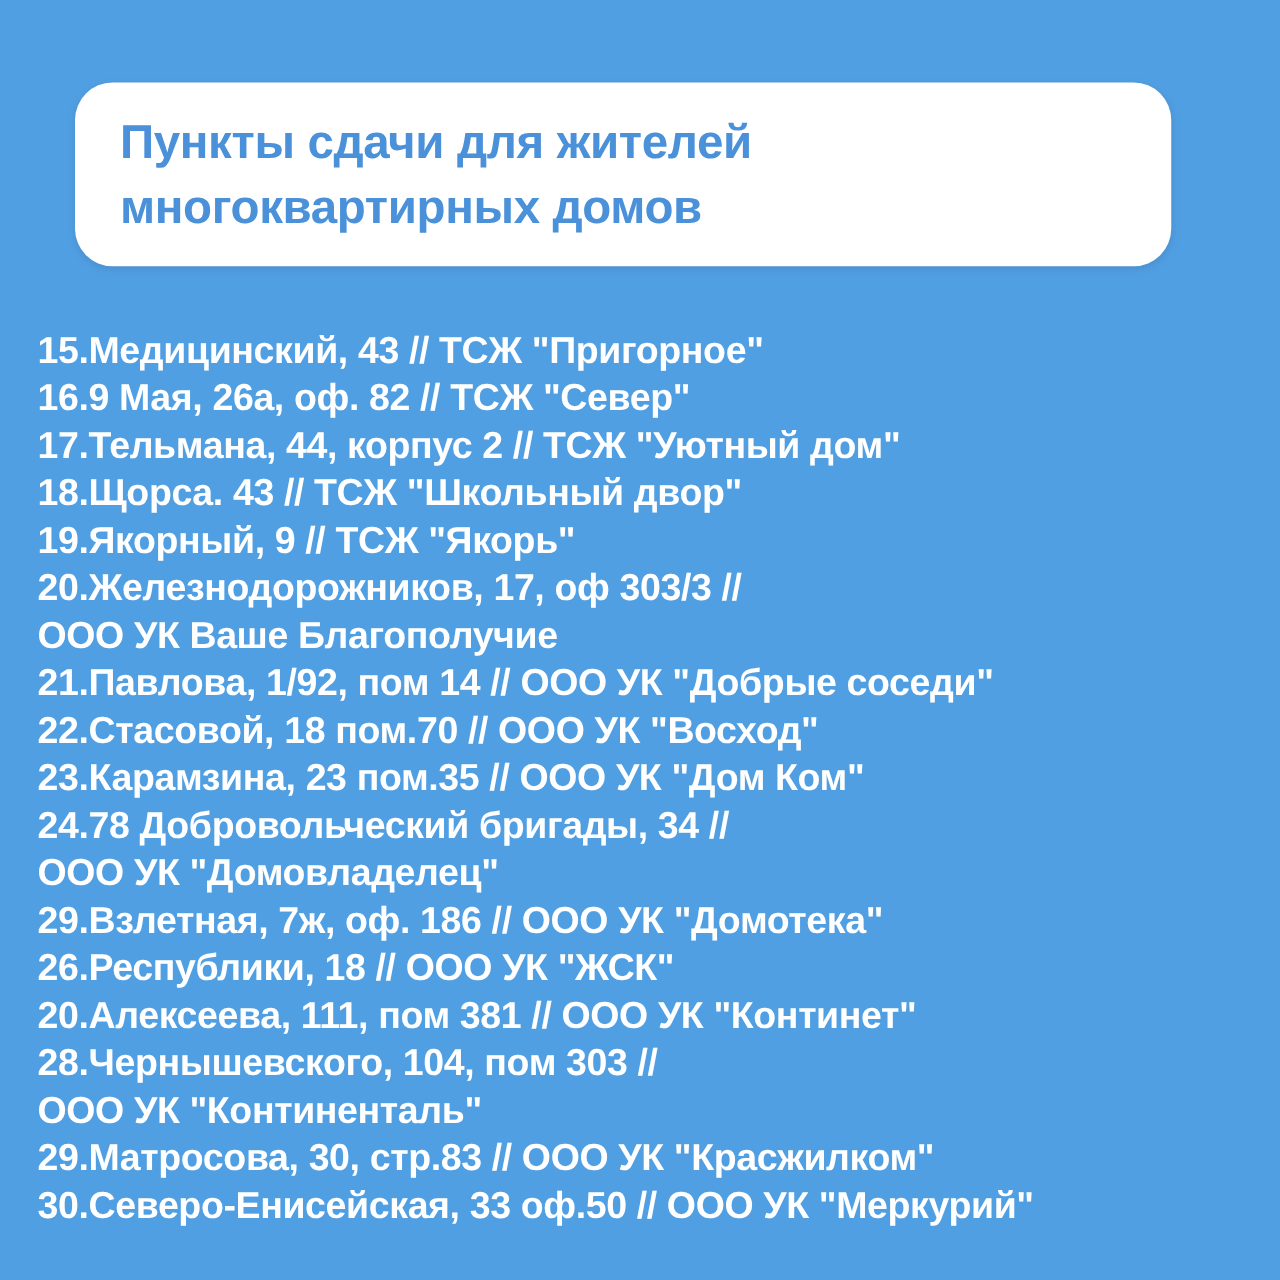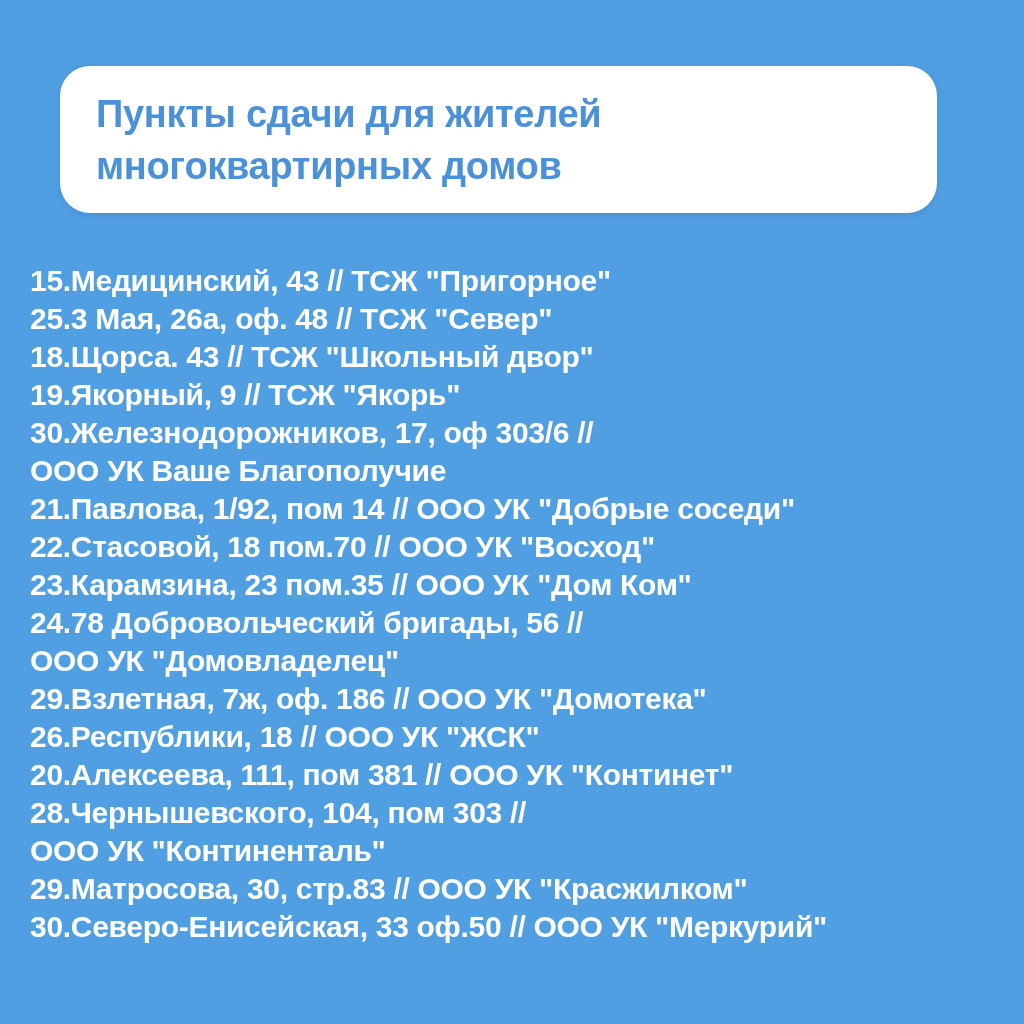--- a/index.html
+++ b/index.html
@@ -52,29 +52,30 @@
 </head>
 <body>
 
 <div class="header-card">
   <div class="header-title">Пункты сдачи для жителей
 многоквартирных домов</div>
 </div>
 
 <div class="points-list">
   <div class="list-item">15.Медицинский, 43 // ТСЖ "Пригорное"</div>
-  <div class="list-item">25.3 Мая, 26а, оф. 48 // ТСЖ "Север"</div>
+  <div class="list-item">16.9 Мая, 26а, оф. 82 // ТСЖ "Север"</div>
+  <div class="list-item">17.Тельмана, 44, корпус 2 // ТСЖ "Уютный дом"</div>
   <div class="list-item">18.Щорса. 43 // ТСЖ "Школьный двор"</div>
   <div class="list-item">19.Якорный, 9 // ТСЖ "Якорь"</div>
-  <div class="list-item">30.Железнодорожников, 17, оф 303/6 //
+  <div class="list-item">20.Железнодорожников, 17, оф 303/3 //
 ООО УК Ваше Благополучие</div>
   <div class="list-item">21.Павлова, 1/92, пом 14 // ООО УК "Добрые соседи"</div>
   <div class="list-item">22.Стасовой, 18 пом.70 // ООО УК "Восход"</div>
   <div class="list-item">23.Карамзина, 23 пом.35 // ООО УК "Дом Ком"</div>
-  <div class="list-item">24.78 Добровольческий бригады, 56 //
+  <div class="list-item">24.78 Добровольческий бригады, 34 //
 ООО УК "Домовладелец"</div>
   <div class="list-item">29.Взлетная, 7ж, оф. 186 // ООО УК "Домотека"</div>
   <div class="list-item">26.Республики, 18 // ООО УК "ЖСК"</div>
   <div class="list-item">20.Алексеева, 111, пом 381 // ООО УК "Континет"</div>
   <div class="list-item">28.Чернышевского, 104, пом 303 //
 ООО УК "Континенталь"</div>
   <div class="list-item">29.Матросова, 30, стр.83 // ООО УК "Красжилком"</div>
   <div class="list-item">30.Северо-Енисейская, 33 оф.50 // ООО УК "Меркурий"</div>
 </div>
 

